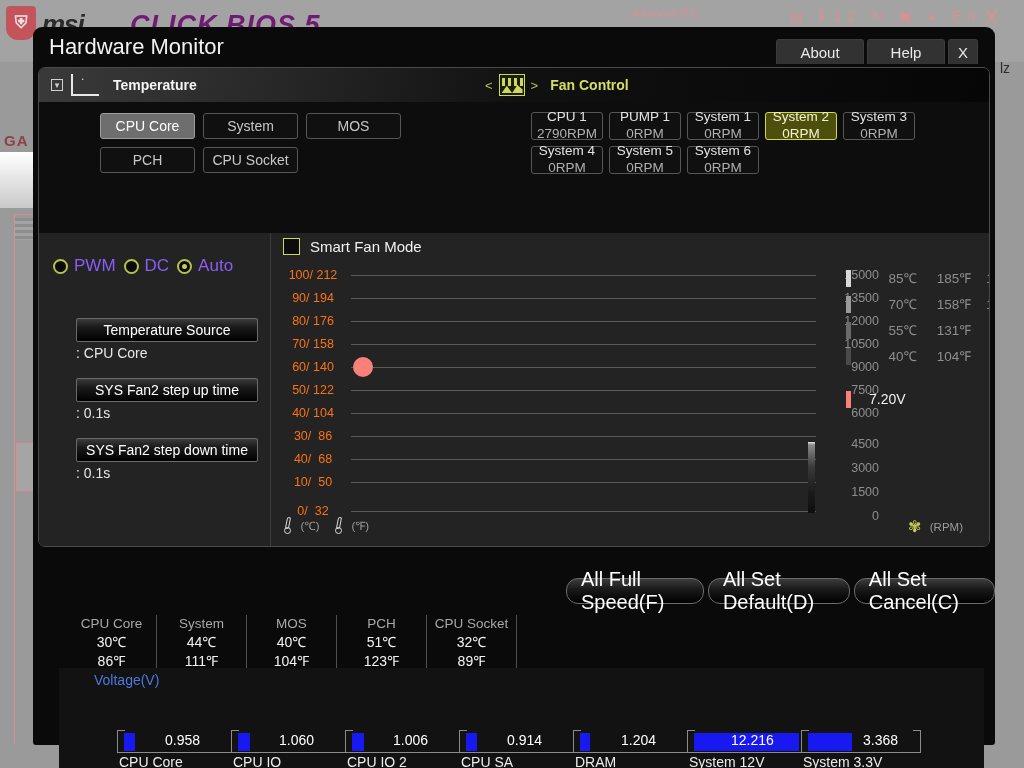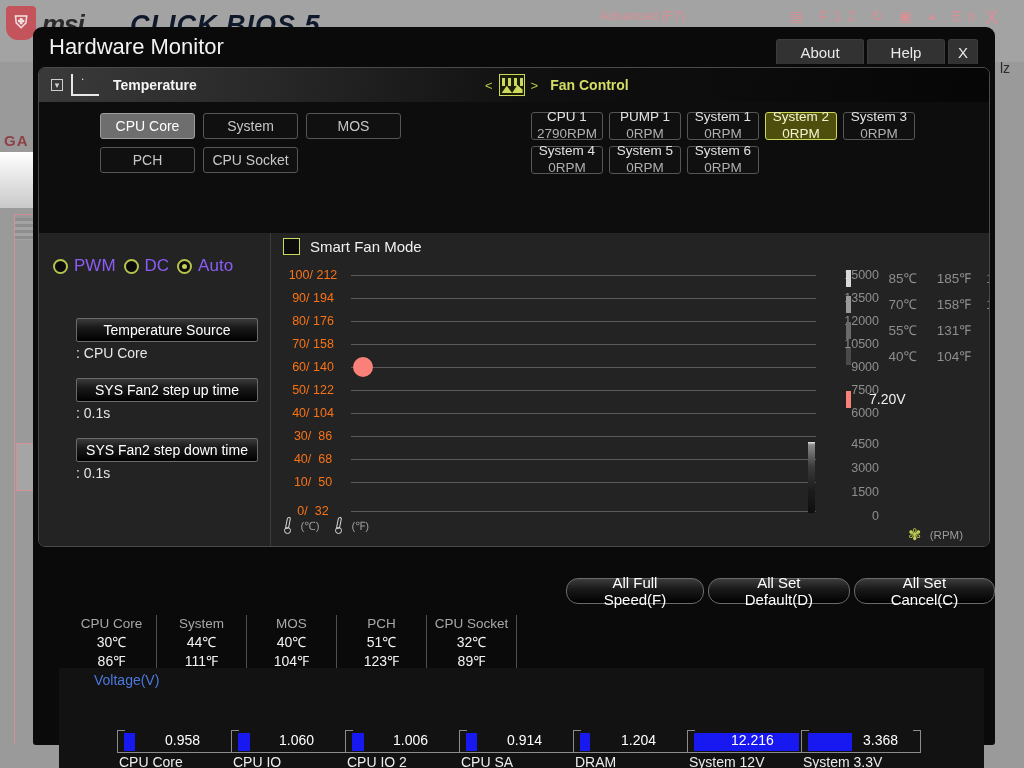--- a/index.html
+++ b/index.html
@@ -23,25 +23,25 @@
     color: #f0dfe0; font-size: 17px; font-weight: bold;
   }
   .msi-word {
     position: absolute; left: 42px; top: 9px;
     font-size: 26px; font-weight: bold; font-style: italic;
     color: #2a2a2a; letter-spacing: -1px;
   }
   .msi-sub {
     position: absolute; left: 130px; top: 10px;
     font-size: 27px; font-weight: bold; font-style: italic;
-    color: #0f172a; letter-spacing: 1px;
+    color: #701a75; letter-spacing: 1px;
   }
   .bg-advanced {
-    position: absolute; left: 600px; top: 8px;
-    font-size: 13px; color: #d79096;
+    position: absolute; left: 632px; top: 8px;
+    font-size: 10px; color: #d79096;
   }
   .bg-icons {
     position: absolute; left: 790px; top: 8px;
     font-size: 14px; color: #d79096; letter-spacing: 6px;
   }
   .bg-x {
     position: absolute; left: 985px; top: 6px;
     font-size: 20px; color: #d79096;
   }
   .bg-gaming {
@@ -248,23 +248,22 @@
     border: 1.3px solid #dcdcdc; border-radius: 50%;
   }
   .unit { font-size: 11.5px; color: #9b9b9b; margin: 0 10px 0 4px; vertical-align: middle; }
   .fanglyph { color: #c3cd55; font-size: 16px; vertical-align: middle; }
 
   
   .actions { position: absolute; left: 533px; top: 551px; display: flex; gap: 4px; }
   .abtn {
     height: 26px; border: 1px solid #6b6b6b; border-radius: 12px;
     background: linear-gradient(#3c3c3c 0%, #1b1b1b 40%, #000 100%);
-    color: #fff; font-size: 15px; display: flex; align-items: center; justify-content: center;
+    color: #fff; font-size: 20px; display: flex; align-items: center; justify-content: center;
     padding: 0 14px;
-    text-align: center;
   }
 
   
   .summary { position: absolute; left: 34px; top: 588px; display: flex; }
   .scell {
     width: 90px; text-align: center; border-right: 1px solid #4f4f4f;
     padding: 0 4px; line-height: 1.35;
   }
   .scell:last-child { border-right: 1px solid #4f4f4f; }
   .sname { font-size: 13.5px; color: #a8a8a8; }
@@ -492,21 +491,21 @@
               <span class="lchip"></span>
               <span class="lcell">7.20V</span>
             </div>
           </div>
 
           <div class="axis-legend">
             <span class="therm"><span class="stem"></span><span class="bulb"></span></span>
             <span class="unit">(℃)</span>
             <span class="therm"><span class="stem"></span><span class="bulb"></span></span>
             <span class="unit">(℉)</span>
-            <span style="float:right; margin-top:9px">
+            <span style="float:right; margin-top:1px">
               <span class="fanglyph">✾</span>
               <span class="unit">(RPM)</span>
             </span>
           </div>
         </div>
       </div>
     </div>
 
     <div class="actions">
       <div class="abtn">All Full Speed(F)</div>

